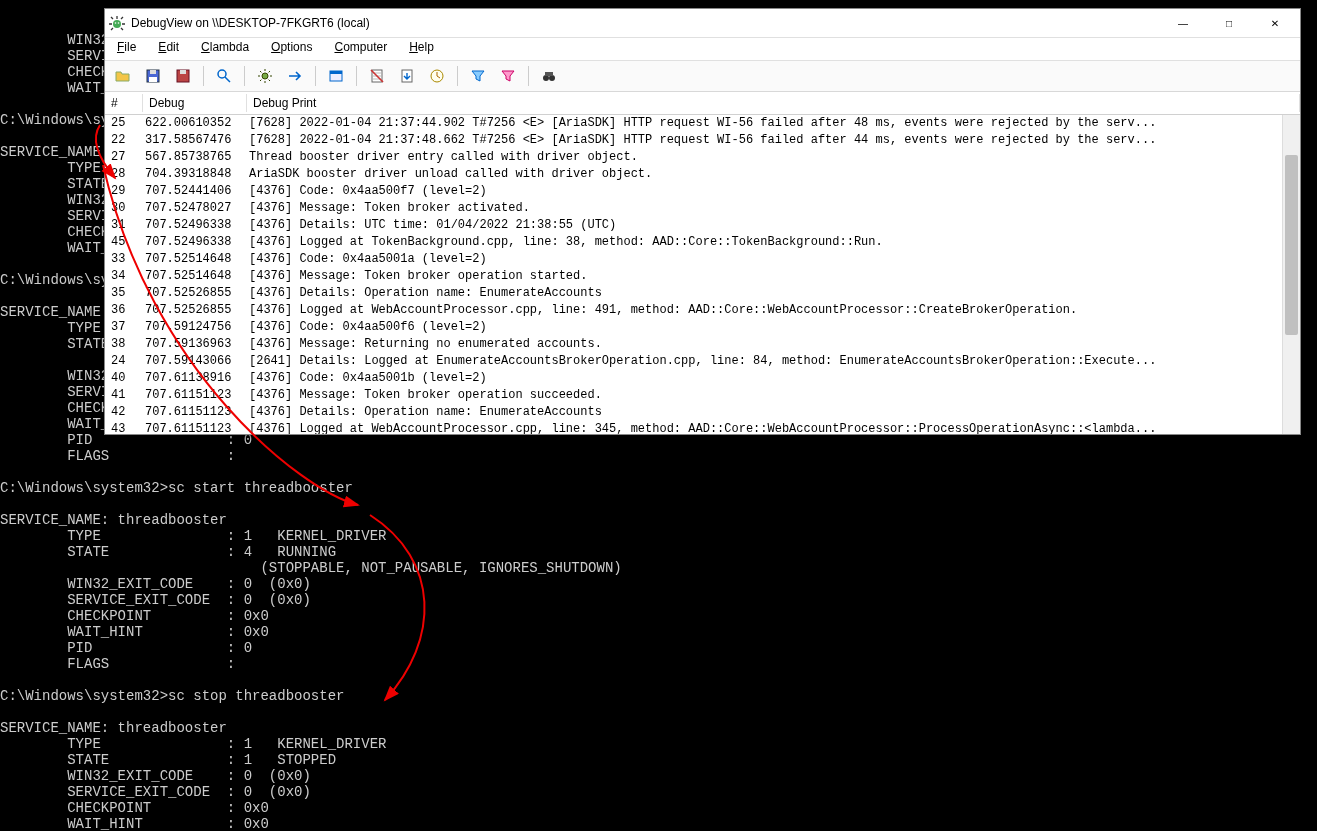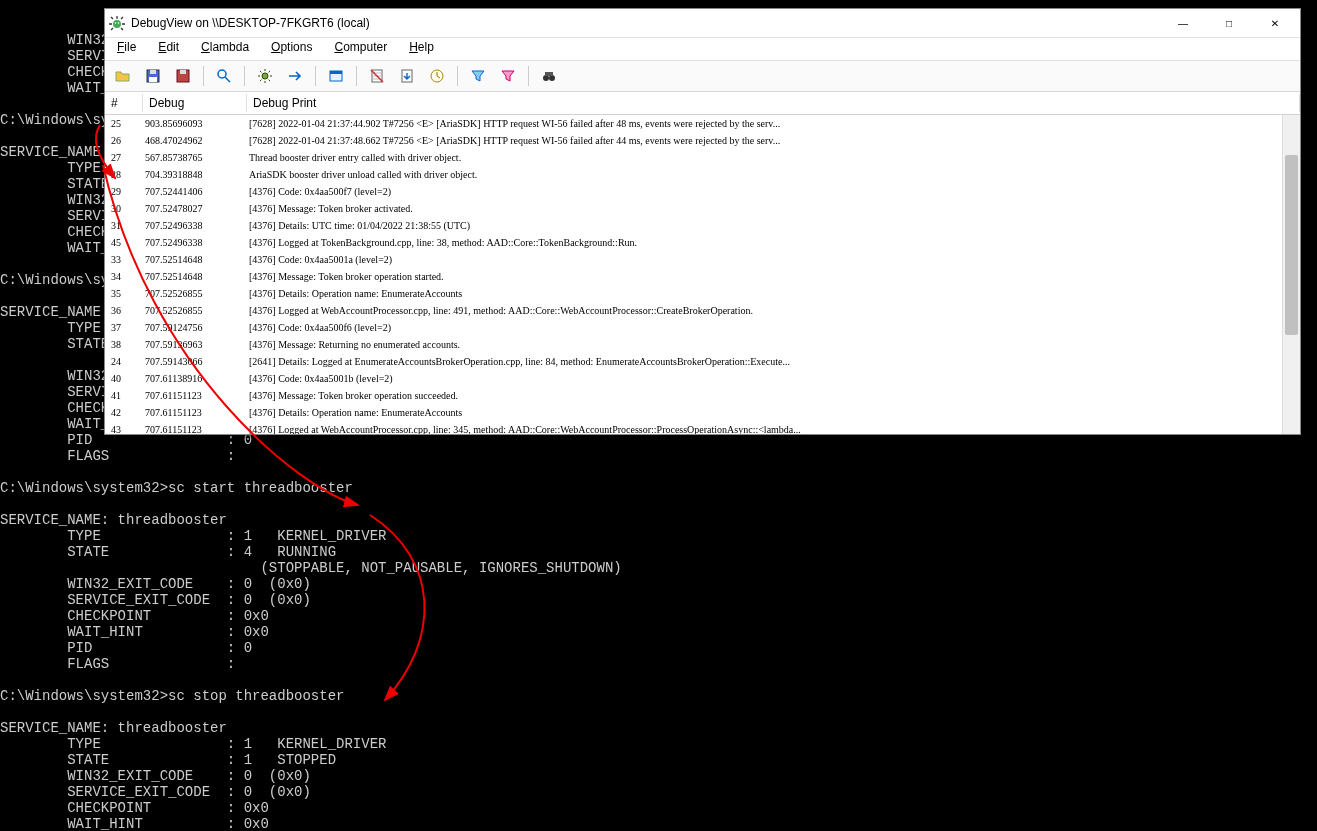--- a/index.html
+++ b/index.html
@@ -17,21 +17,21 @@
   .menuitem .u{text-decoration:underline}
   .toolbar{height:30px;display:flex;align-items:center;padding:0 6px;gap:6px;border-bottom:1px solid #d8d8d8;background:#fafafa}
   .tbtn{width:22px;height:22px;display:flex;align-items:center;justify-content:center;border:1px solid transparent;border-radius:2px}
   .tsep{width:1px;height:20px;background:#ccc;margin:0 2px}
   .headrow{height:22px;display:flex;align-items:center;border-bottom:1px solid #d0d0d0;background:#fff;font-size:12px}
   .headcell{padding:2px 6px;border-right:1px solid #e0e0e0;box-sizing:border-box}
   .hc-num{width:38px}
   .hc-time{width:104px}
   .hc-dbg{flex:1}
   .logarea{flex:1;overflow:hidden;position:relative;background:#fff}
-  .logtable{font-family:Liberation Serif, serif;font-size:10px;line-height:17px}
+  .logtable{font-family:Liberation Mono, monospace;font-size:12px;line-height:17px}
   .logrow{display:flex;height:17px;white-space:pre}
   .lc-num{width:38px;padding-left:6px;box-sizing:border-box}
   .lc-time{width:104px;padding-left:2px;box-sizing:border-box}
   .lc-dbg{flex:1;padding-left:2px;overflow:hidden;text-overflow:clip;box-sizing:border-box}
   .vscroll{position:absolute;right:0;top:0;bottom:0;width:17px;background:#f0f0f0;border-left:1px solid #ddd}
   .vscroll .thumb{position:absolute;left:2px;right:2px;top:40px;height:180px;background:#c0c0c0;border-radius:2px}
   
   .arrows{position:absolute;top:0;left:0;pointer-events:none}
 </style>
 </head>
@@ -204,22 +204,22 @@
   </div>
 
   <div class="headrow">
     <div class="headcell hc-num">#</div>
     <div class="headcell hc-time">Debug</div>
     <div class="headcell hc-dbg">Debug Print</div>
   </div>
 
   <div class="logarea">
     <div class="logtable" id="logtable">
-        <div class="logrow"><div class="lc-num">25</div><div class="lc-time">903.85696093</div><div class="lc-dbg">[7628] 2022-01-04 21:37:44.902 T#7256 &lt;E&gt; [AriaSDK] HTTP request WI-56 failed after 48 ms, events were rejected by the serv...</div></div>
-        <div class="logrow"><div class="lc-num">26</div><div class="lc-time">468.47024962</div><div class="lc-dbg">[7628] 2022-01-04 21:37:48.662 T#7256 &lt;E&gt; [AriaSDK] HTTP request WI-56 failed after 44 ms, events were rejected by the serv...</div></div>
+        <div class="logrow"><div class="lc-num">25</div><div class="lc-time">622.00610352</div><div class="lc-dbg">[7628] 2022-01-04 21:37:44.902 T#7256 &lt;E&gt; [AriaSDK] HTTP request WI-56 failed after 48 ms, events were rejected by the serv...</div></div>
+        <div class="logrow"><div class="lc-num">22</div><div class="lc-time">317.58567476</div><div class="lc-dbg">[7628] 2022-01-04 21:37:48.662 T#7256 &lt;E&gt; [AriaSDK] HTTP request WI-56 failed after 44 ms, events were rejected by the serv...</div></div>
         <div class="logrow"><div class="lc-num">27</div><div class="lc-time">567.85738765</div><div class="lc-dbg">Thread booster driver entry called with driver object.</div></div>
         <div class="logrow"><div class="lc-num">28</div><div class="lc-time">704.39318848</div><div class="lc-dbg">AriaSDK booster driver unload called with driver object.</div></div>
         <div class="logrow"><div class="lc-num">29</div><div class="lc-time">707.52441406</div><div class="lc-dbg">[4376] Code: 0x4aa500f7 (level=2)</div></div>
         <div class="logrow"><div class="lc-num">30</div><div class="lc-time">707.52478027</div><div class="lc-dbg">[4376] Message: Token broker activated.</div></div>
         <div class="logrow"><div class="lc-num">31</div><div class="lc-time">707.52496338</div><div class="lc-dbg">[4376] Details: UTC time: 01/04/2022 21:38:55 (UTC)</div></div>
         <div class="logrow"><div class="lc-num">45</div><div class="lc-time">707.52496338</div><div class="lc-dbg">[4376] Logged at TokenBackground.cpp, line: 38, method: AAD::Core::TokenBackground::Run.</div></div>
         <div class="logrow"><div class="lc-num">33</div><div class="lc-time">707.52514648</div><div class="lc-dbg">[4376] Code: 0x4aa5001a (level=2)</div></div>
         <div class="logrow"><div class="lc-num">34</div><div class="lc-time">707.52514648</div><div class="lc-dbg">[4376] Message: Token broker operation started.</div></div>
         <div class="logrow"><div class="lc-num">35</div><div class="lc-time">707.52526855</div><div class="lc-dbg">[4376] Details: Operation name: EnumerateAccounts</div></div>
         <div class="logrow"><div class="lc-num">36</div><div class="lc-time">707.52526855</div><div class="lc-dbg">[4376] Logged at WebAccountProcessor.cpp, line: 491, method: AAD::Core::WebAccountProcessor::CreateBrokerOperation.</div></div>

